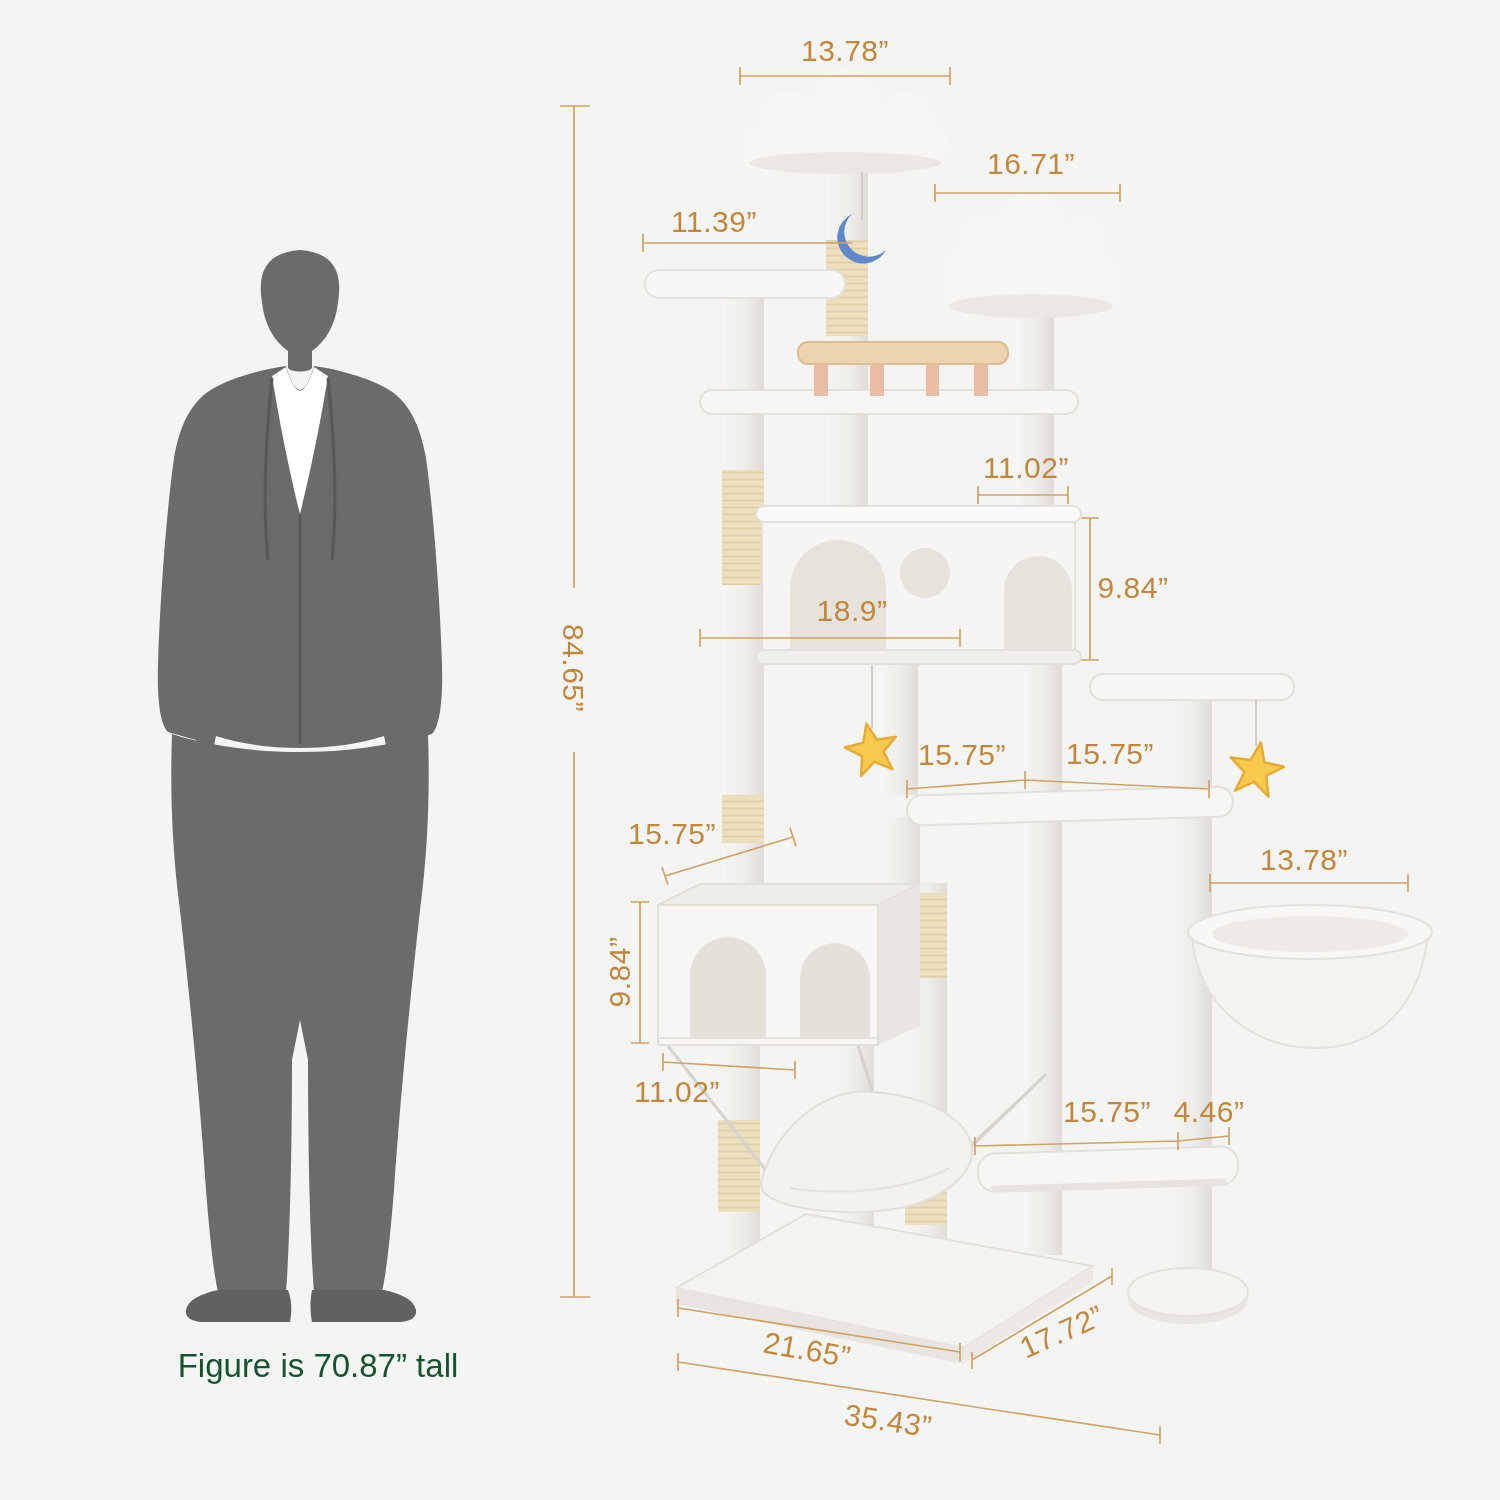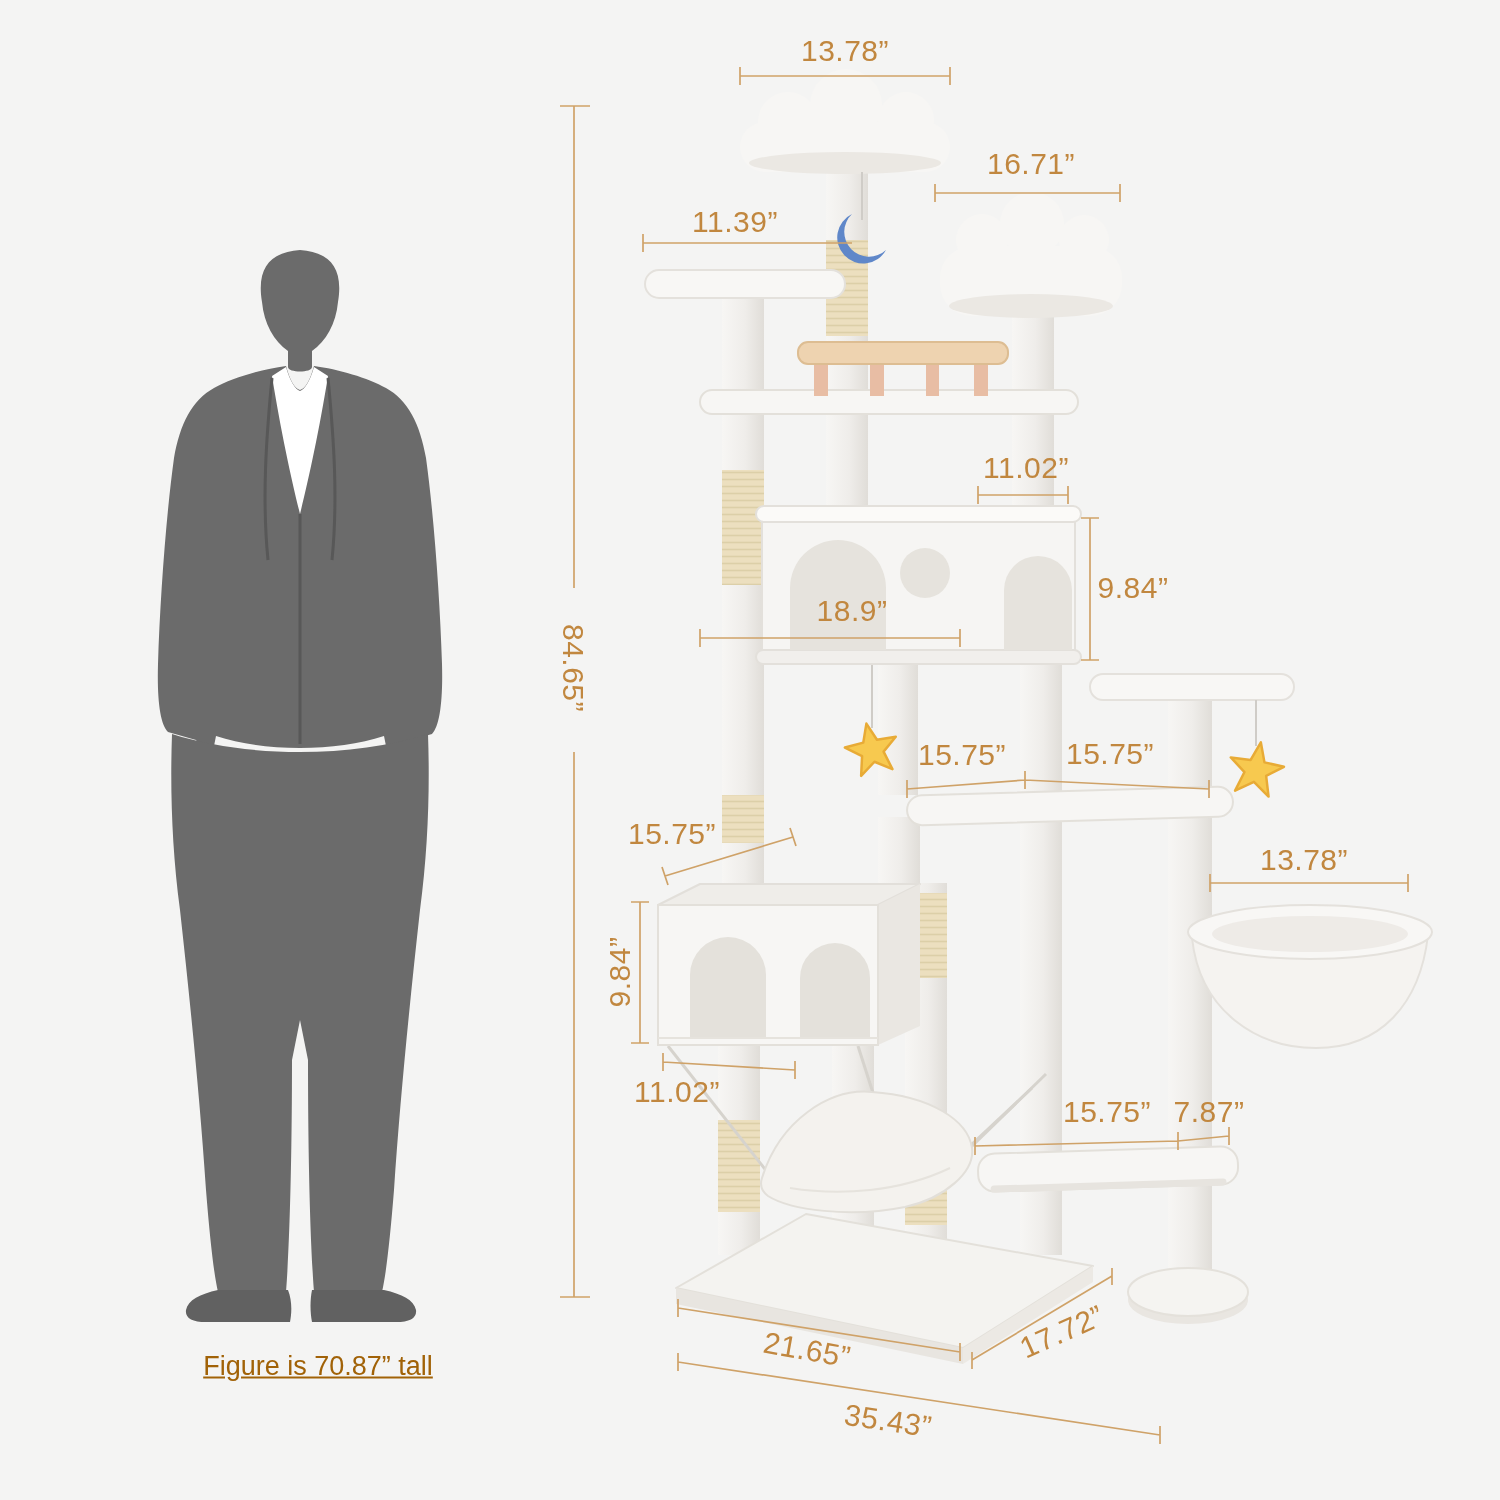--- a/index.html
+++ b/index.html
@@ -14,25 +14,24 @@
     white-space:nowrap;
     transform:translate(-50%,-50%);
   }
   .lbl.rot90{transform:translate(-50%,-50%) rotate(90deg);}
   .lbl.rotm90{transform:translate(-50%,-50%) rotate(-90deg);}
   .lbl.rot10{transform:translate(-50%,-50%) rotate(10deg);}
   .lbl.rot8{transform:translate(-50%,-50%) rotate(8.5deg);}
   .lbl.rotm24{transform:translate(-50%,-50%) rotate(-24deg);}
   .caption{
     position:absolute;
-    font-size:27px;
-    color:#a16207;
+    font-size:33px;
+    color:#14532d;
     white-space:nowrap;
     transform:translate(-50%,-50%);
-    text-decoration:underline;
   }
 </style>
 </head>
 <body>
 
 <div id="stage">
 
 <svg id="art" width="1500" height="1500" viewBox="0 0 1500 1500">
   <defs>
     <linearGradient id="poleG" x1="0" y1="0" x2="1" y2="0">
@@ -239,31 +238,31 @@
     </g>
 
     <g>
       <path d="M574,106 V588 M574,752 V1297 M560,106 H590 M560,1297 H590"></path>
     </g>
   </g>
 </svg>
 
   <span class="lbl" style="left:845px;top:51px">13.78”</span>
   <span class="lbl" style="left:1031px;top:164px">16.71”</span>
-  <span class="lbl" style="left:735px;top:222px">11.39”</span>
+  <span class="lbl" style="left:714px;top:222px">11.39”</span>
   <span class="lbl" style="left:1026px;top:468px">11.02”</span>
   <span class="lbl" style="left:1133px;top:588px">9.84”</span>
   <span class="lbl" style="left:852px;top:611px">18.9”</span>
   <span class="lbl" style="left:962px;top:755px">15.75”</span>
   <span class="lbl" style="left:1110px;top:754px">15.75”</span>
   <span class="lbl" style="left:1304px;top:860px">13.78”</span>
   <span class="lbl" style="left:672px;top:834px">15.75”</span>
   <span class="lbl rotm90" style="left:620px;top:972px">9.84”</span>
   <span class="lbl" style="left:677px;top:1092px">11.02”</span>
   <span class="lbl" style="left:1107px;top:1112px">15.75”</span>
-  <span class="lbl" style="left:1209px;top:1112px">7.87”</span>
+  <span class="lbl" style="left:1209px;top:1112px">4.46”</span>
   <span class="lbl rotm24" style="left:1062px;top:1332px">17.72”</span>
   <span class="lbl rot10" style="left:807px;top:1350px">21.65”</span>
   <span class="lbl rot8" style="left:888px;top:1421px">35.43”</span>
   <span class="lbl rot90" style="left:573px;top:668px">84.65”</span>
 
   <span class="caption" style="left:318px;top:1366px">Figure is 70.87”  tall</span>
 </div>
 
 </body></html>

